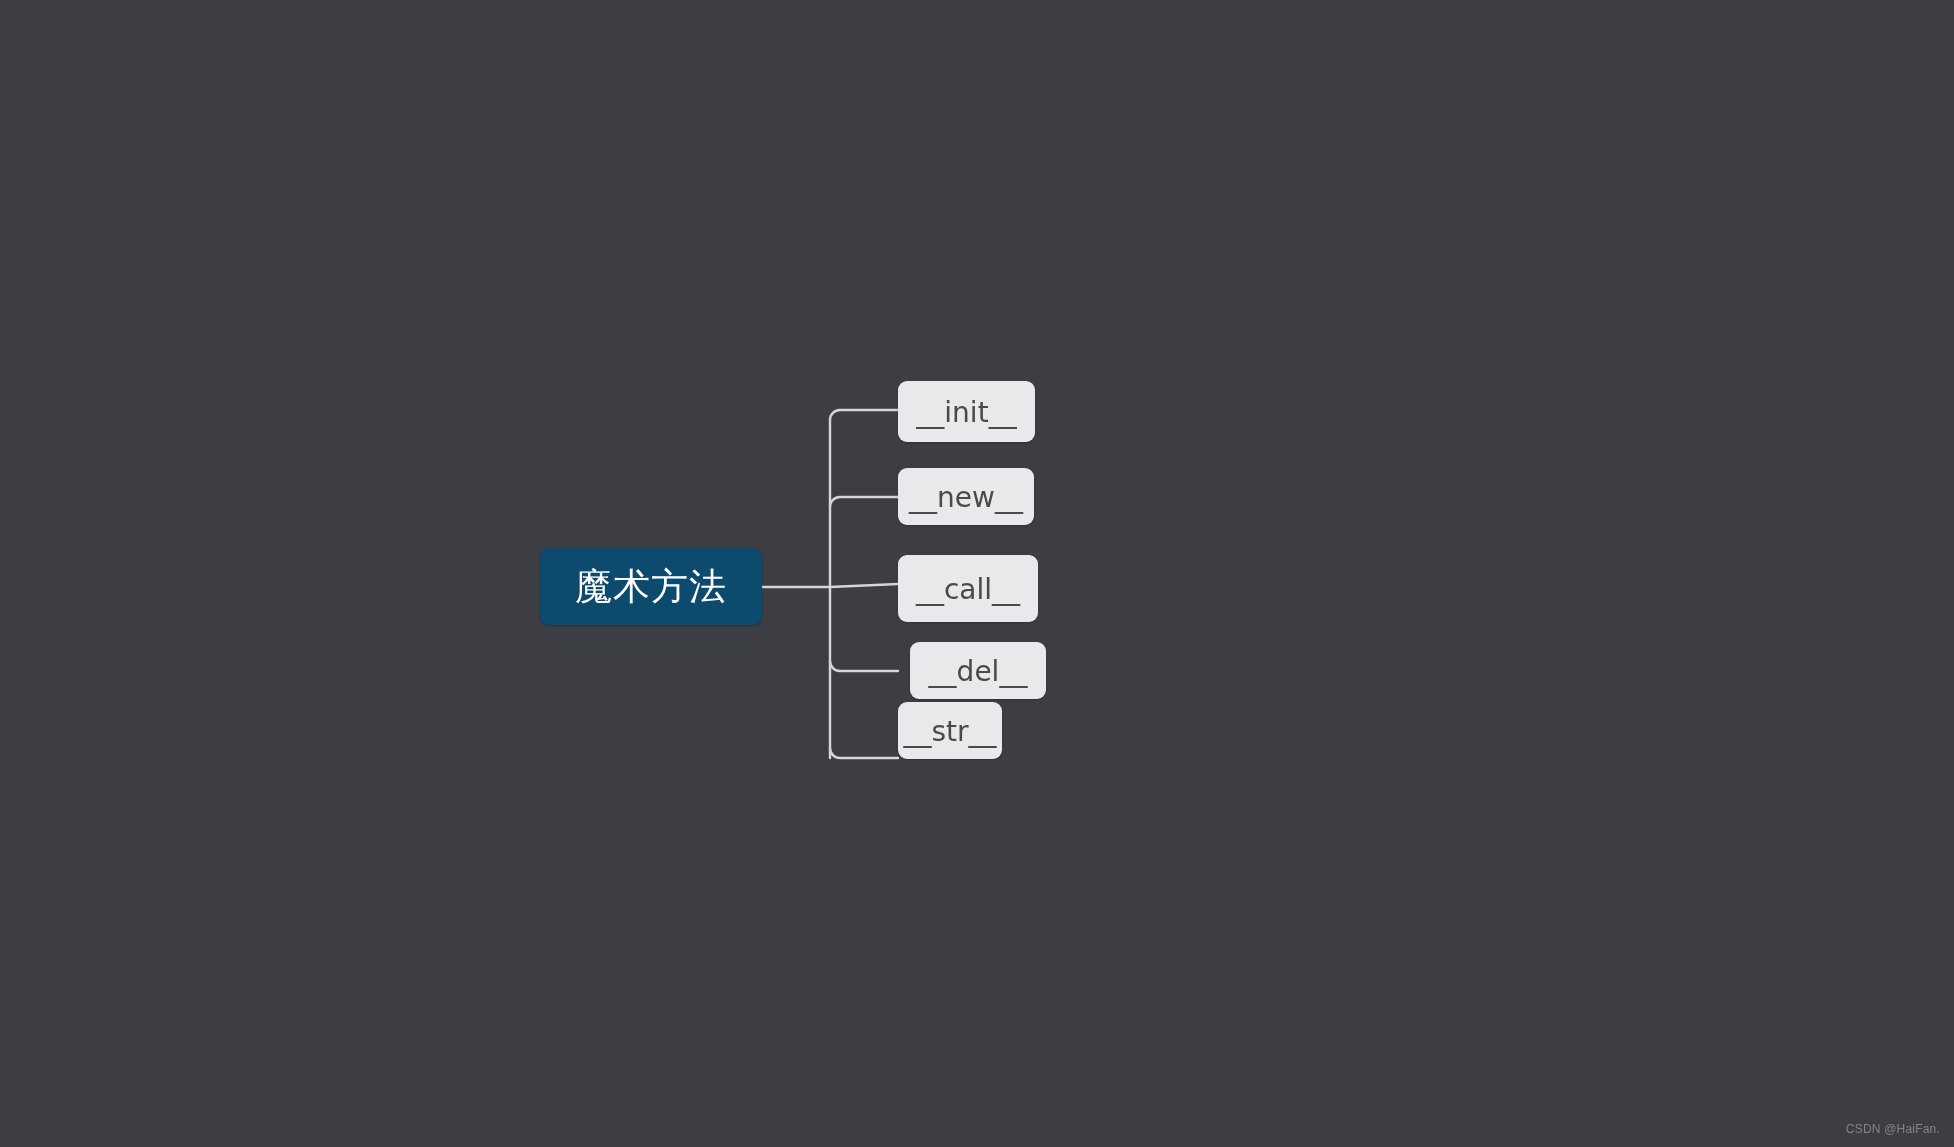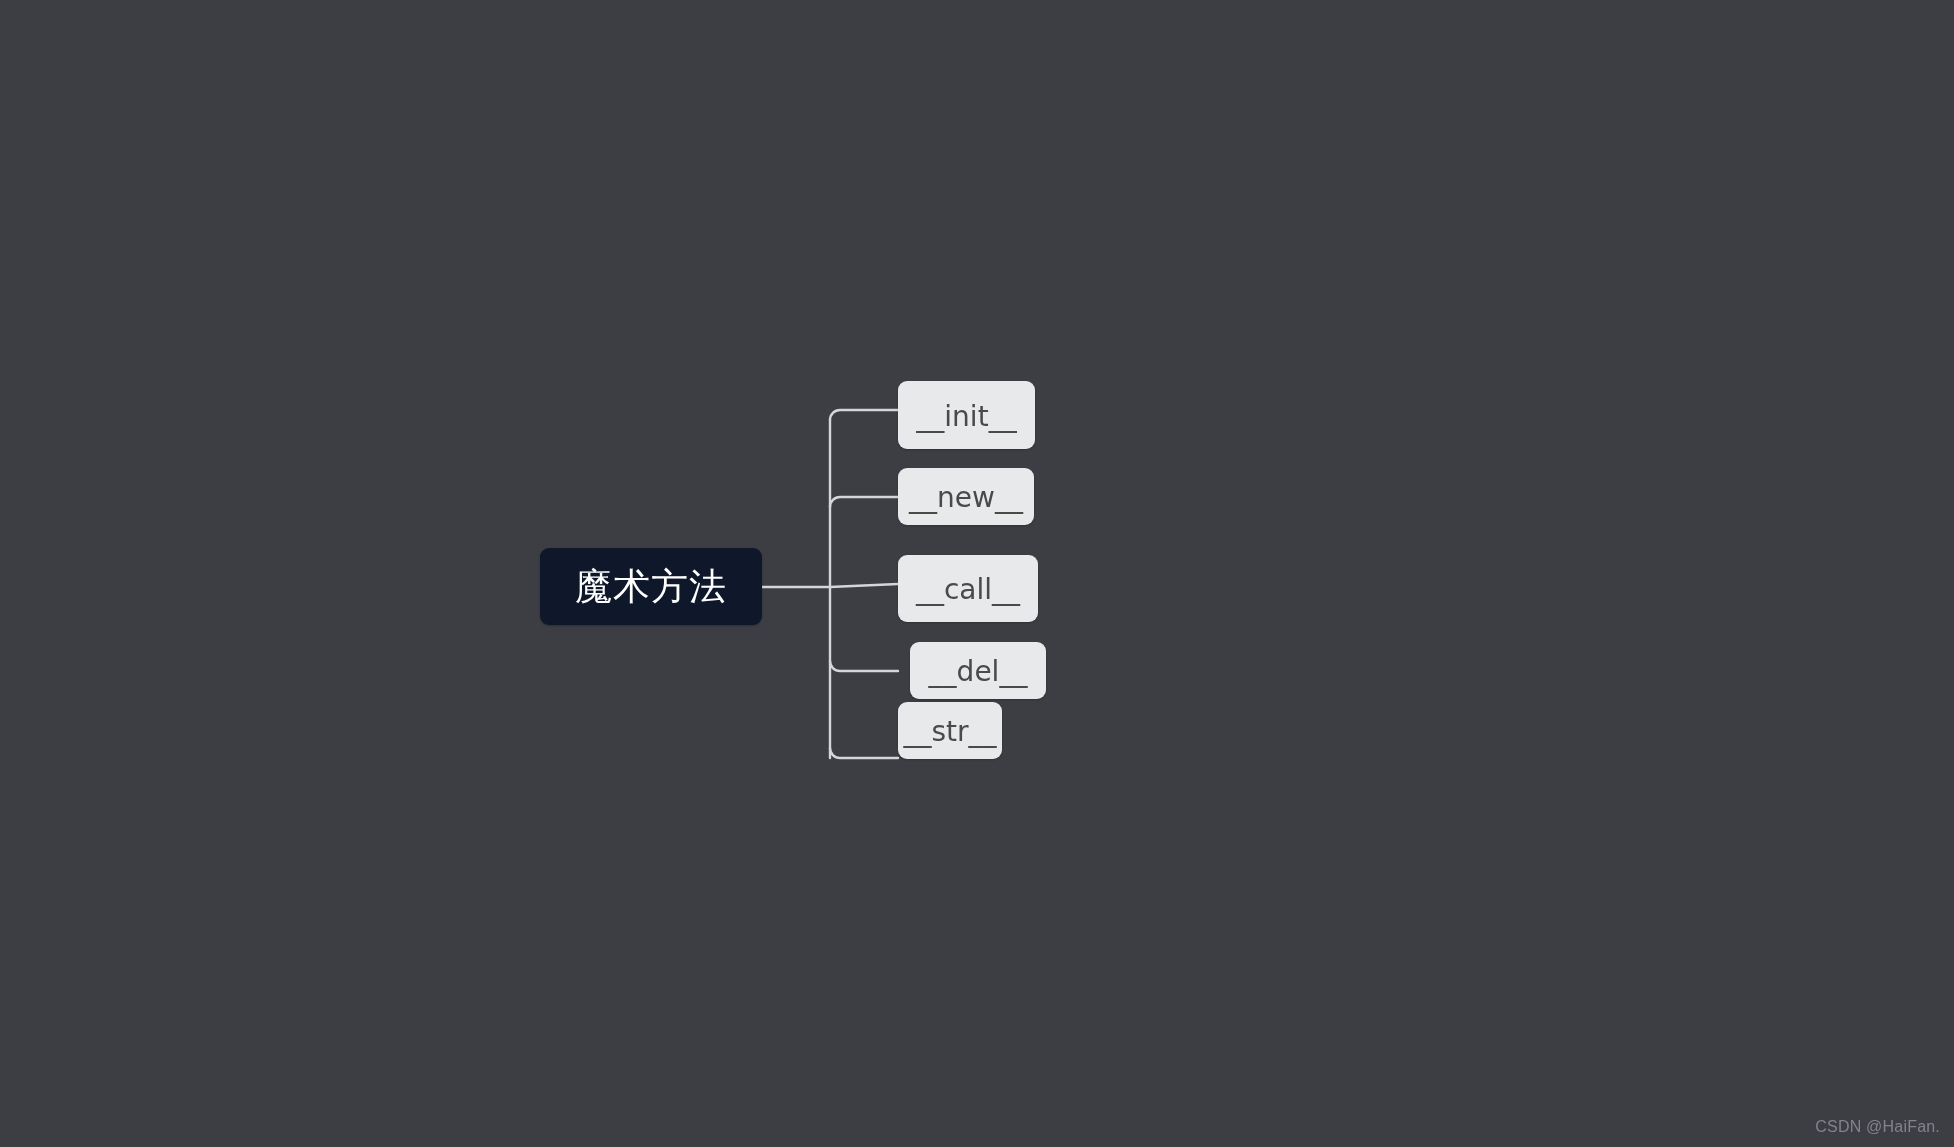--- a/index.html
+++ b/index.html
@@ -31,42 +31,42 @@
   .node {
     position: absolute;
     box-sizing: border-box;
     display: flex;
     align-items: center;
     justify-content: center;
     border-radius: 9px;
     white-space: nowrap;
   }
   .node.root {
-    background: #0f172a;
+    background: #0c4a6e;
     color: #ffffff;
     font-size: 37px;
     letter-spacing: 1px;
     box-shadow: 0 1px 2px rgba(0,0,0,0.25);
   }
   .node.leaf {
     background: #e8e9ea;
     color: #4a4a4a;
     font-size: 28px;
     box-shadow: 0 1px 2px rgba(0,0,0,0.22);
   }
   .node.leaf .label {
     position: relative;
     top: 1px;
   }
   #watermark {
     position: absolute;
     right: 14px;
     bottom: 11px;
     color: #8e9097;
-    font-size: 16px;
+    font-size: 12px;
     font-family: "Liberation Sans", sans-serif;
     letter-spacing: 0.2px;
     opacity: 0.85;
   }
 </style>
 </head>
 <body>
 
 <div id="canvas">
 
@@ -86,21 +86,21 @@
       <path d="M 830 661 A 10 10 0 0 0 840 671 L 898 671"></path>
 
       <path d="M 830 748 A 10 10 0 0 0 840 758 L 898 758"></path>
     </g>
   </svg>
 
   <div class="node root" style="left:540px; top:548px; width:222px; height:77px;">
     <span class="label">魔术方法</span>
   </div>
 
-  <div class="node leaf" style="left:898px; top:381px; width:137px; height:68px;">
+  <div class="node leaf" style="left:898px; top:381px; width:137px; height:61px;">
     <span class="label">__init__</span>
   </div>
 
   <div class="node leaf" style="left:898px; top:468px; width:136px; height:57px;">
     <span class="label">__new__</span>
   </div>
 
   <div class="node leaf" style="left:898px; top:555px; width:140px; height:67px;">
     <span class="label">__call__</span>
   </div>

